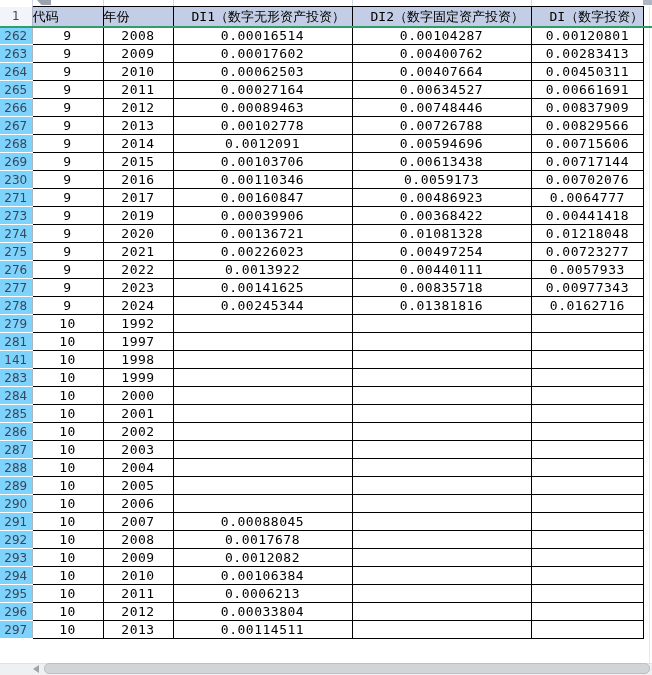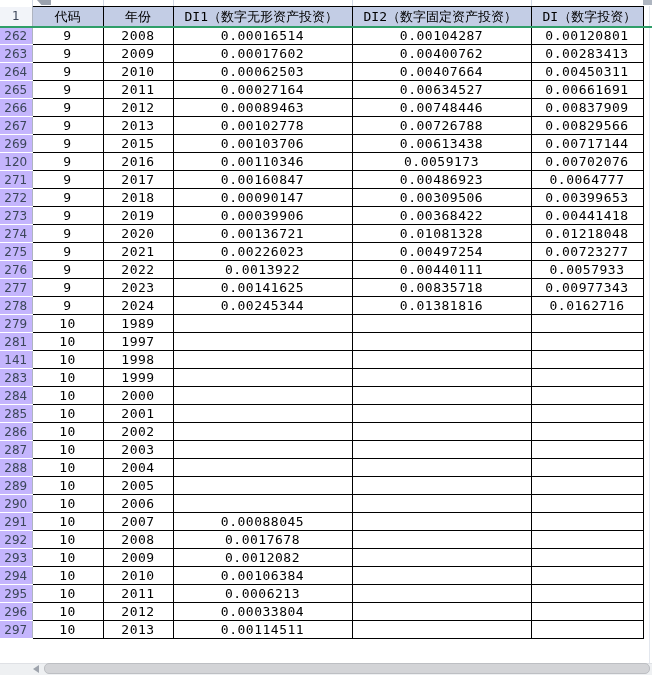--- a/index.html
+++ b/index.html
@@ -43,40 +43,40 @@
 
   td, th {
     padding: 0;
     overflow: hidden;
     white-space: nowrap;
     font-weight: normal;
   }
 
   
   .rowhead {
-    background: #c4b5fd;
+    background: #7dd3fc;
     color: #3c465a;
     font-size: 12px;
     text-align: center;
     border-right: 1px solid #aeb4c0;
     border-bottom: 1px solid #ffffff;
     font-family: "DejaVu Sans", "Liberation Sans", sans-serif;
   }
   .rowhead-first { background: #f2f4f9; }
 
   
   .colhead {
     background: #c3cde5;
     color: #000000;
     font-size: 13px;
     border: 1px solid #000000;
     font-family: "DejaVu Sans Mono", "Liberation Mono", monospace, sans-serif;
   }
-  .colhead.center { text-align: center; }
-  .colhead.left { text-align: left; padding-left: 11px; }
+  .colhead.center { }
+  .colhead.left { text-align: left; padding-left: 18px; }
 
   
   .cell {
     background: #ffffff;
     color: #000000;
     font-size: 13px;
     letter-spacing: 0.5px;
     text-align: center;
     border: 1px solid #000000;
     font-family: "DejaVu Sans Mono", "Liberation Mono", monospace, sans-serif;
@@ -184,52 +184,52 @@
         </tr>
         <tr class="data-row">
           <td class="rowhead">267</td>
           <td class="cell">9</td>
           <td class="cell">2013</td>
           <td class="cell">0.00102778</td>
           <td class="cell">0.00726788</td>
           <td class="cell">0.00829566</td>
         </tr>
         <tr class="data-row">
+          <td class="rowhead">268</td>
+          <td class="cell">9</td>
+          <td class="cell">2014</td>
+          <td class="cell">0.0012091</td>
+          <td class="cell">0.00594696</td>
+          <td class="cell">0.00715606</td>
+        </tr>
+        <tr class="data-row">
           <td class="rowhead">269</td>
           <td class="cell">9</td>
           <td class="cell">2015</td>
           <td class="cell">0.00103706</td>
           <td class="cell">0.00613438</td>
           <td class="cell">0.00717144</td>
         </tr>
         <tr class="data-row">
-          <td class="rowhead">120</td>
+          <td class="rowhead">230</td>
           <td class="cell">9</td>
           <td class="cell">2016</td>
           <td class="cell">0.00110346</td>
           <td class="cell">0.0059173</td>
           <td class="cell">0.00702076</td>
         </tr>
         <tr class="data-row">
           <td class="rowhead">271</td>
           <td class="cell">9</td>
           <td class="cell">2017</td>
           <td class="cell">0.00160847</td>
           <td class="cell">0.00486923</td>
           <td class="cell">0.0064777</td>
         </tr>
         <tr class="data-row">
-          <td class="rowhead">272</td>
-          <td class="cell">9</td>
-          <td class="cell">2018</td>
-          <td class="cell">0.00090147</td>
-          <td class="cell">0.00309506</td>
-          <td class="cell">0.00399653</td>
-        </tr>
-        <tr class="data-row">
           <td class="rowhead">273</td>
           <td class="cell">9</td>
           <td class="cell">2019</td>
           <td class="cell">0.00039906</td>
           <td class="cell">0.00368422</td>
           <td class="cell">0.00441418</td>
         </tr>
         <tr class="data-row">
           <td class="rowhead">274</td>
           <td class="cell">9</td>
@@ -266,21 +266,21 @@
           <td class="rowhead">278</td>
           <td class="cell">9</td>
           <td class="cell">2024</td>
           <td class="cell">0.00245344</td>
           <td class="cell">0.01381816</td>
           <td class="cell">0.0162716</td>
         </tr>
         <tr class="data-row">
           <td class="rowhead">279</td>
           <td class="cell">10</td>
-          <td class="cell">1989</td>
+          <td class="cell">1992</td>
           <td class="cell"></td>
           <td class="cell"></td>
           <td class="cell"></td>
         </tr>
         <tr class="data-row">
           <td class="rowhead">281</td>
           <td class="cell">10</td>
           <td class="cell">1997</td>
           <td class="cell"></td>
           <td class="cell"></td>

